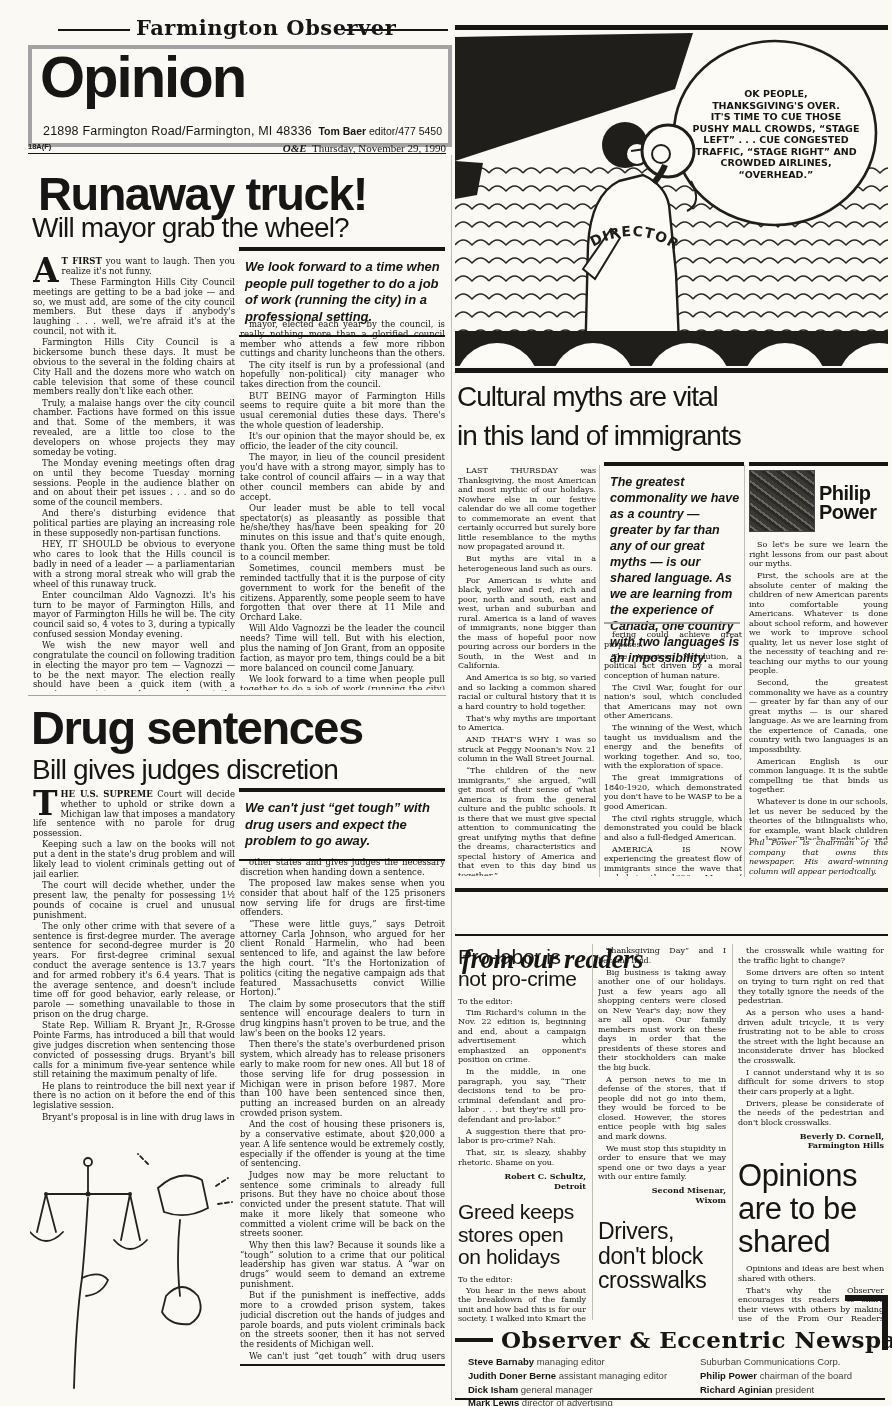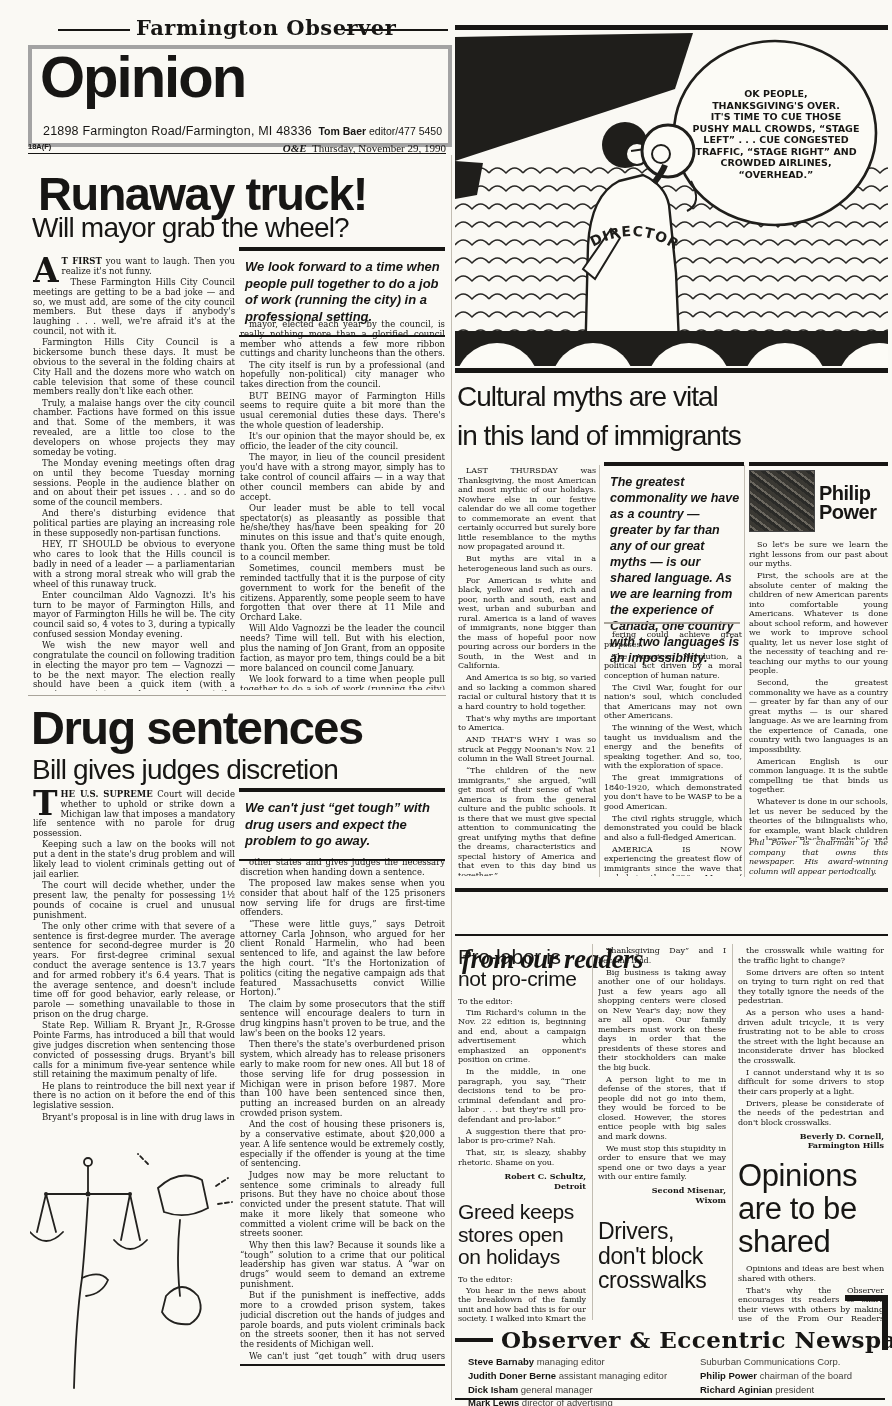--- a/index.html
+++ b/index.html
@@ -250,21 +250,21 @@
       </div>
   </div>
 
   <div class="pullquote pq-open" style="left:604px;top:462px;width:132px;font-size:12.5px;">The greatest commonality we have as a country — greater by far than any of our great myths — is our shared language. As we are learning from the experience of Canada, one country with two languages is an impossibility.</div>
   <div class="rule-soft" style="left:604px;top:622px;width:136px;height:2px;"></div>
   <div class="abs copy-sm" style="left:604px;top:630px;width:138px;height:246px;">
     <div>
         <p>fering could achieve great purposes.</p>
         <p>The American Revolution, a political act driven by a moral conception of human nature.</p>
         <p>The Civil War, fought for our nation's soul, which concluded that Americans may not own other Americans.</p>
-        <p>The winning of the West, which taught us invidualism and the energy and the benefits of speaking together. And so, too, with the exploration of space.</p>
+        <p>The winning of the West, which taught us invidualism and the energy and the benefits of working together. And so, too, with the exploration of space.</p>
         <p>The great immigrations of 1840-1920, which demonstrated you don't have to be WASP to be a good American.</p>
         <p>The civil rights struggle, which demonstrated you could be black and also a full-fledged American.</p>
         <p>AMERICA IS NOW experiencing the greatest flow of immigrants since the wave that ended in the 1920s. Many of these new Americans live in Michigan.</p>
       </div>
   </div>
 
   <div class="rule" style="left:749px;top:462px;width:139px;height:4px;"></div>
   <div class="abs" style="left:749px;top:470px;width:139px;height:64px;">
     <div class="power-photo abs" style="left:0;top:0;"></div>
     <div class="abs power-name" style="left:70px;top:14px;">Philip</div>
@@ -306,21 +306,21 @@
     <div class="salutation">To the editor:</div>
     <div class="copy-sm">
         <p>You hear in the news about the breakdown of the family unit and how bad this is for our society. I walked into Kmart the other day and saw a sign that read “Open</p>
       </div>
   </div>
 
   <div class="abs" style="left:598px;top:946px;width:128px;height:378px;overflow:hidden;">
     <div class="copy-sm">
         <p>Thanksgiving Day” and I became livid.</p>
         <p>Big business is taking away another one of our holidays. Just a few years ago all shopping centers were closed on New Year's day; now they are all open. Our family members must work on these days in order that the presidents of these stores and their stockholders can make the big buck.</p>
-        <p>A person light to me in defense of the stores, that if people did not go into them, they would be forced to be closed. However, the stores entice people with big sales and mark downs.</p>
+        <p>A person news to me in defense of the stores, that if people did not go into them, they would be forced to be closed. However, the stores entice people with big sales and mark downs.</p>
         <p>We must stop this stupidity in order to ensure that we may spend one or two days a year with our entire family.</p>
       </div>
     <div class="sig">
       <span>Second Misenar,</span><br>
       <span>Wixom</span>
     </div>
     <div class="letter-title" style="margin-top:14px;font-size:23px;">Drivers, don't block crosswalks</div>
 
   </div>
 

